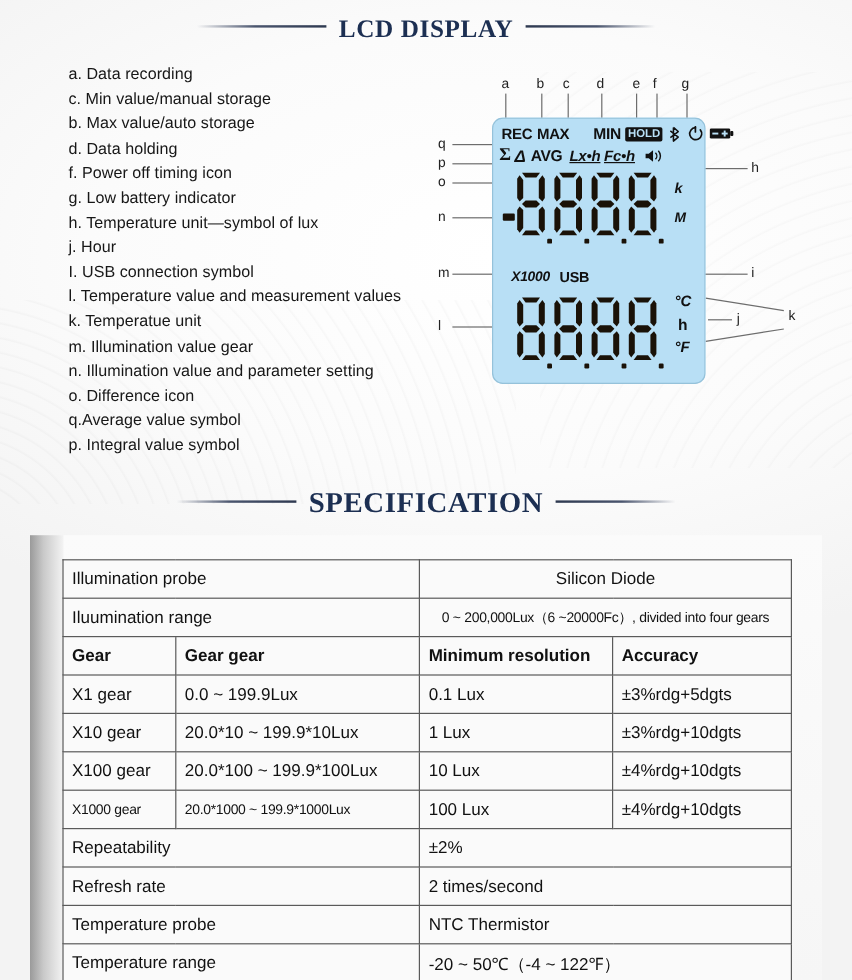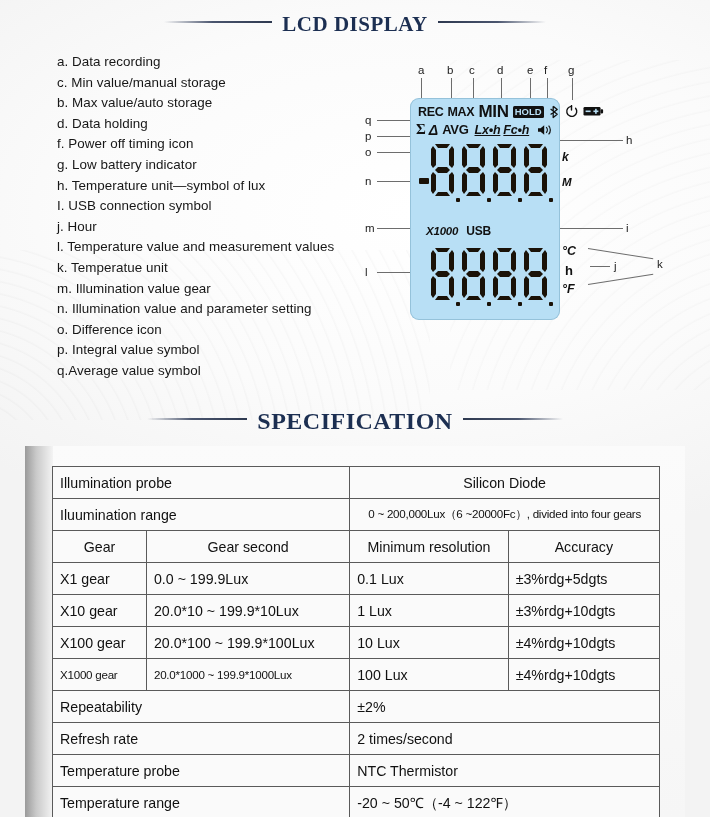--- a/index.html
+++ b/index.html
@@ -61,36 +61,36 @@
     position:absolute;left:57px;top:52px;
     font-size:13.4px;line-height:20.6px;color:#171717;
     white-space:nowrap;
   }
   .legend div{letter-spacing:.05px;}
 
   
   .lcd-wrap{position:absolute;left:352px;top:62px;width:358px;height:300px;}
 
   .lcd{
-    position:absolute;left:58px;top:36px;width:150px;height:222px;
+    position:absolute;left:58px;top:36px;width:178px;height:222px;
     background:#b8dff5;
     border-radius:9px;
     box-shadow:0 0 0 1px rgba(120,170,195,.55) inset;
   }
   .lcd .row1{
     position:absolute;left:8px;top:6px;right:6px;height:15px;
     display:flex;align-items:center;
   }
   .seg-txt{
     font-family:"Liberation Sans",sans-serif;
     font-weight:bold;color:#111;
   }
   .rec{font-size:12.5px;letter-spacing:-.3px;}
   .maxl{font-size:12.5px;margin-left:4px;letter-spacing:-.3px;}
-  .minl{font-size:17px;margin-left:4px;letter-spacing:-.3px;}
+  .minl{font-size:13px;margin-left:20px;letter-spacing:-.3px;}
   .hold{
     font-size:9.5px;margin-left:4px;background:#111;color:#b8dff5;
     padding:1px 2px 1px 2px;border-radius:1.5px;letter-spacing:0;
     line-height:10px;
   }
   .ic{margin-left:5px;display:inline-flex;align-items:center;}
 
   .lcd .row2{
     position:absolute;left:6px;top:23px;right:6px;height:17px;
     display:flex;align-items:center;
@@ -151,21 +151,21 @@
     color:#111;
   }
   table.spec td{
     border:1px solid #5a5a5a;
     padding:4px 7px;
     height:23px;
     white-space:nowrap;
   }
   td.ctr{text-align:center;}
   td.small{font-size:11.6px;letter-spacing:-.25px;padding:4px 3px;}
-  td.hdr{text-align:center;}
+  td.hdr{text-align:left;font-weight:bold;}
   .colA{width:92px;}
   .colB{width:215px;}
   .colC{width:151px;}
   .colD{width:150px;}
 </style>
 </head>
 <body>
 
 <div class="page"></div>
 <div class="swirl"></div>
@@ -176,29 +176,29 @@
 </div>
 
 <div class="legend">
   <div>a. Data recording</div>
   <div>c. Min value/manual storage</div>
   <div>b. Max value/auto storage</div>
   <div>d. Data holding</div>
   <div>f. Power off timing icon</div>
   <div>g. Low battery indicator</div>
   <div>h. Temperature unit—symbol of lux</div>
+  <div>j. Hour</div>
   <div>I. USB connection symbol</div>
-  <div>j. Hour</div>
   <div>l. Temperature value and measurement values</div>
   <div>k. Temperatue unit</div>
   <div>m. Illumination value gear</div>
   <div>n. Illumination value and parameter setting</div>
   <div>o. Difference icon</div>
+  <div>q.Average value symbol</div>
   <div>p. Integral value symbol</div>
-  <div>q.Average value symbol</div>
 </div>
 
 <div class="lcd-wrap">
 
   <div class="cl" style="left:66px;top:2px;">a</div>
   <div class="cl" style="left:95px;top:2px;">b</div>
   <div class="cl" style="left:117px;top:2px;">c</div>
   <div class="cl" style="left:145px;top:2px;">d</div>
   <div class="cl" style="left:175px;top:2px;">e</div>
   <div class="cl" style="left:192px;top:2px;">f</div>
@@ -421,21 +421,21 @@
     <tr>
       <td class="colA" colspan="2">Illumination probe</td>
       <td class="ctr" colspan="2">Silicon Diode</td>
     </tr>
     <tr>
       <td colspan="2">Iluumination range</td>
       <td class="ctr small" colspan="2">0 ~ 200,000Lux（6 ~20000Fc）, divided into four gears</td>
     </tr>
     <tr>
       <td class="hdr colA">Gear</td>
-      <td class="hdr colB">Gear second</td>
+      <td class="hdr colB">Gear gear</td>
       <td class="hdr colC">Minimum resolution</td>
       <td class="hdr colD">Accuracy</td>
     </tr>
     <tr>
       <td>X1 gear</td>
       <td>0.0 ~ 199.9Lux</td>
       <td>0.1 Lux</td>
       <td>±3%rdg+5dgts</td>
     </tr>
     <tr>

